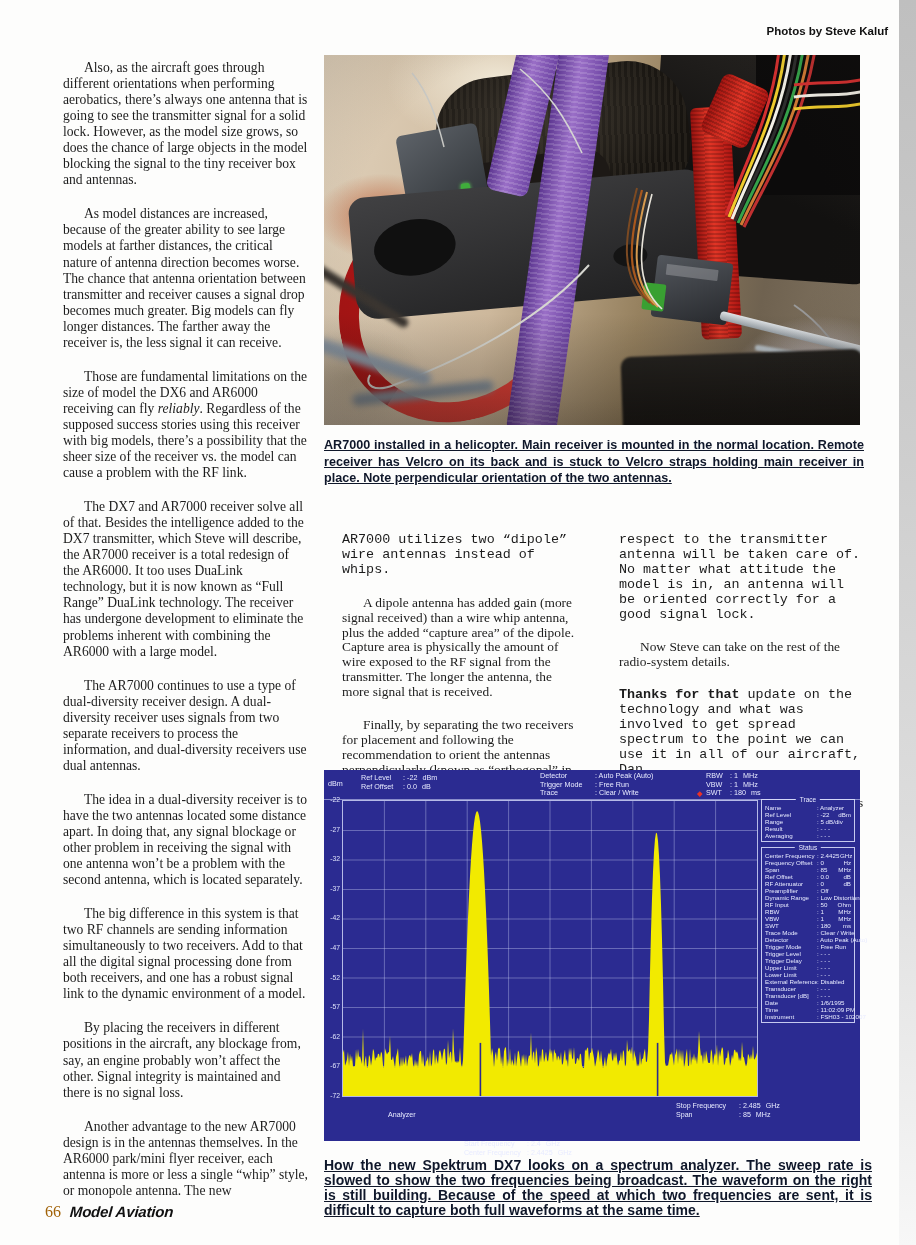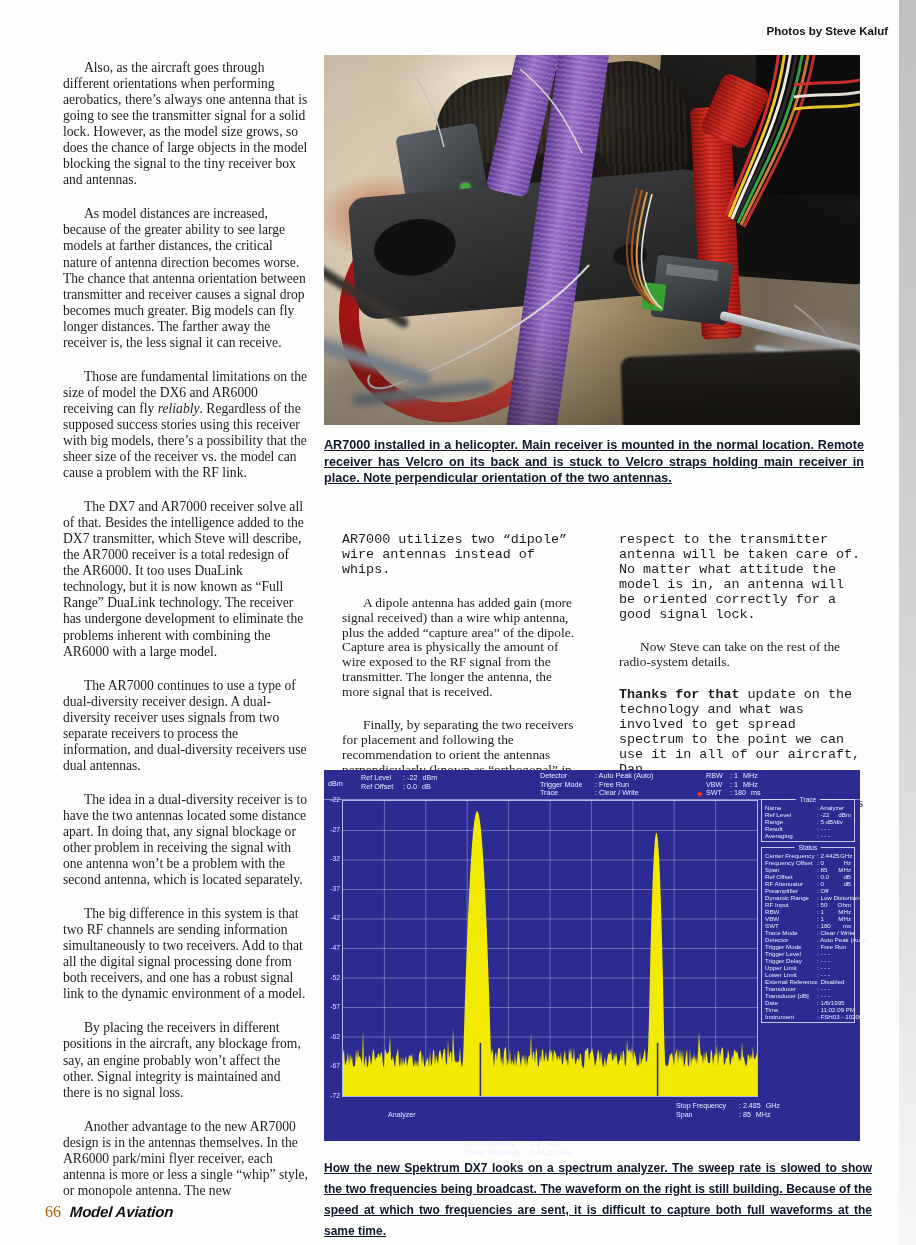--- a/index.html
+++ b/index.html
@@ -12,21 +12,21 @@
   .col p{margin:18px;text-indent:21px;}
   .col p.noindent{text-indent:0;font-family:Liberation Mono, monospace;}
   .col-left{left:45px;top:42px;width:281px;font-size:13.6px;line-height:16.05px;}
   .col-mid{left:324px;top:515px;width:270px;font-size:13.4px;line-height:14.9px;}
   .col-right{left:601px;top:515px;width:281px;font-size:13.4px;line-height:14.9px;}
   .col p.gap-before{margin-top:14px;}
   .col .lead-bold{font-weight:bold;}
   
   .caption{position:absolute;font-family:"Liberation Sans",sans-serif;font-weight:bold;color:#0f172a;text-align:justify;text-decoration:underline;}
   .caption-photo{left:324px;top:437px;width:540px;font-size:12.6px;line-height:16.6px;}
-  .caption-analyzer{left:324px;top:1158px;width:548px;font-size:12px;line-height:21px;}
+  .caption-analyzer{left:324px;top:1158px;width:548px;font-size:14px;line-height:15px;}
   
   .footer{position:absolute;left:45px;top:1203px;display:flex;align-items:baseline;}
   .footer .pagenum{font-size:16px;color:#a16207;}
   .footer .maglogo{font-family:"Liberation Sans",sans-serif;font-weight:bold;font-style:italic;font-size:15px;letter-spacing:-0.2px;color:#101010;margin-left:9px;transform:skewX(-4deg);}
   
   .photo{position:absolute;left:324px;top:55px;width:536px;height:370px;overflow:hidden;background:#c9b69a;}
   .photo *{position:absolute;}
   .ph-bg{inset:0;background:
     radial-gradient(ellipse 95px 62px at 58px 162px, rgba(186,88,48,0.8), rgba(186,88,48,0) 70%),
     radial-gradient(ellipse 150px 85px at 175px 28px, rgba(243,236,219,0.95), rgba(243,236,219,0) 75%),

